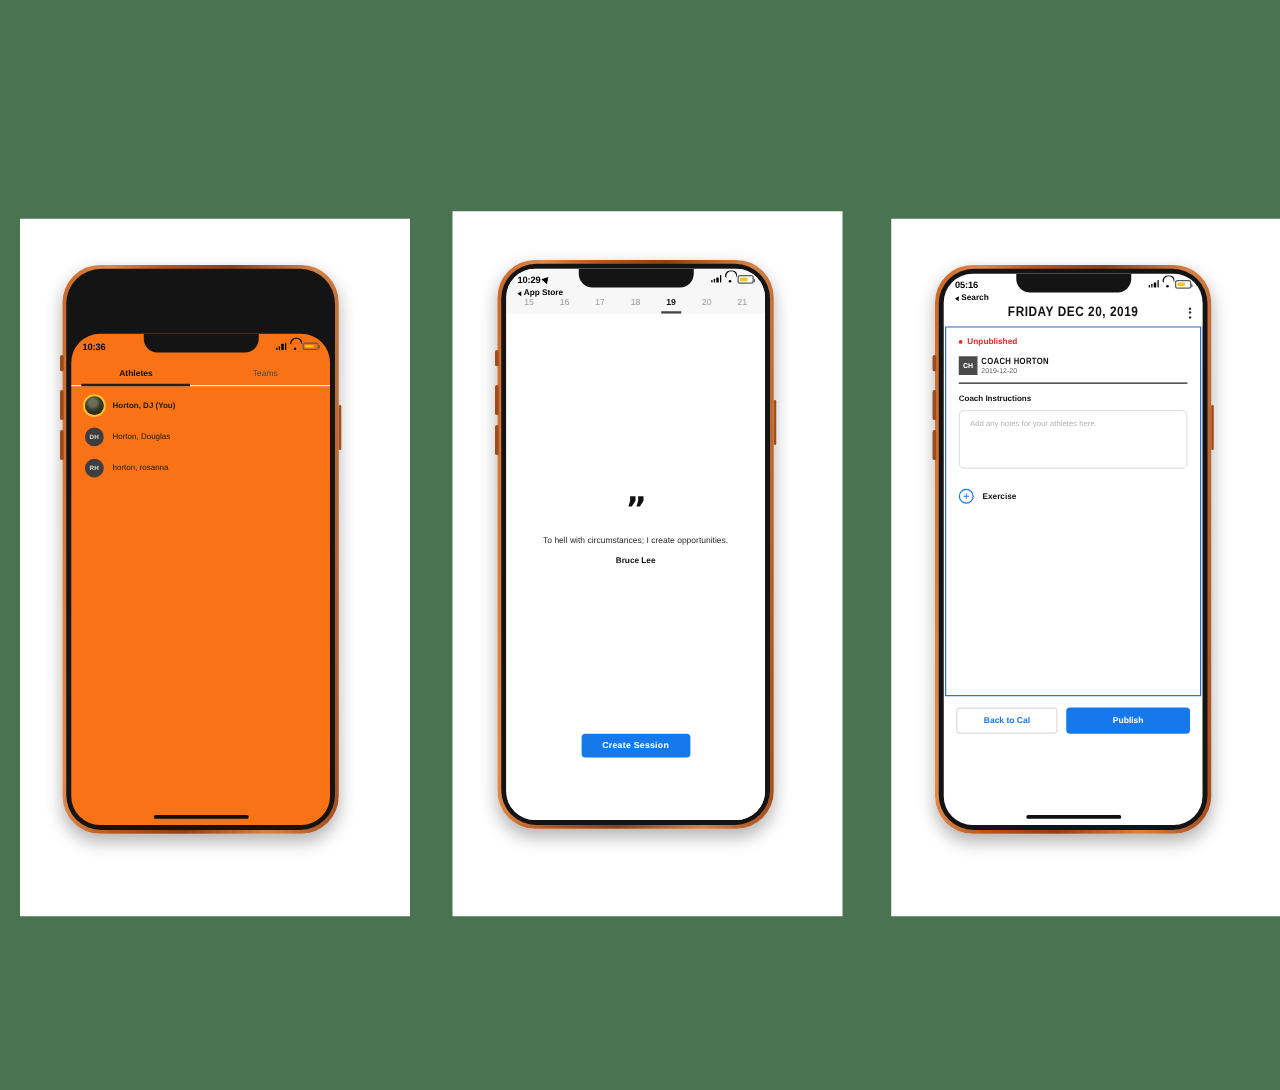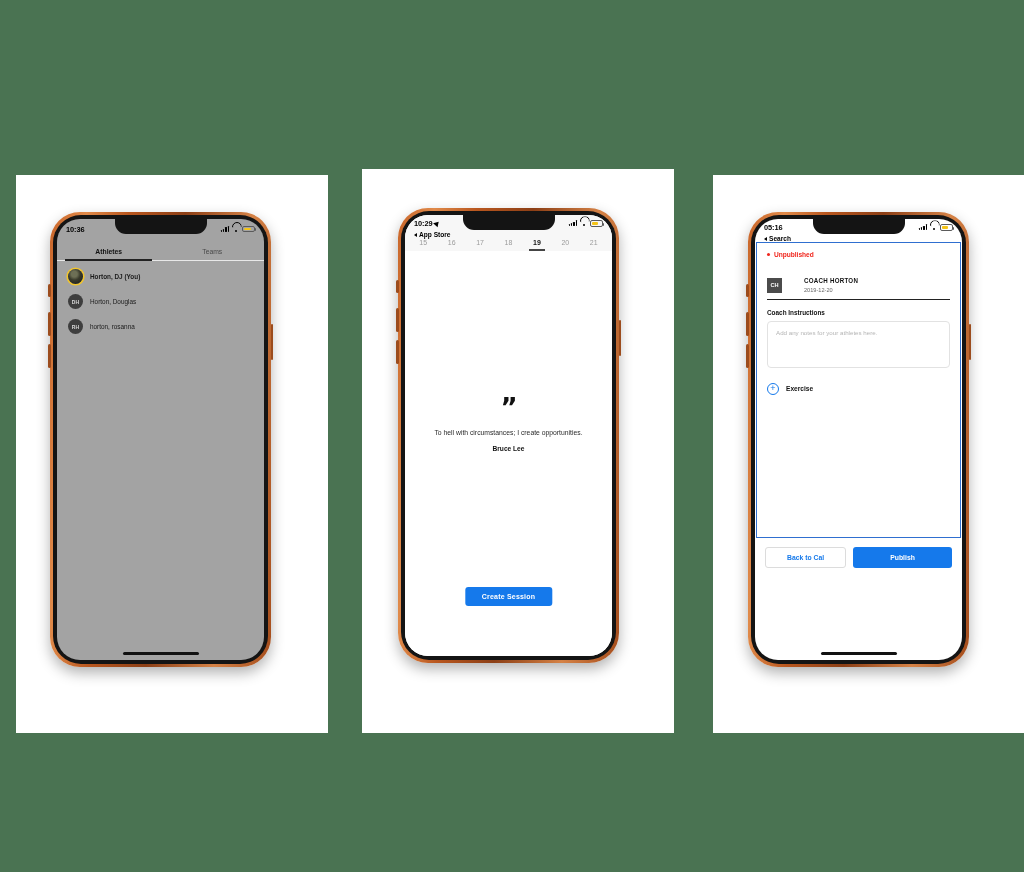--- a/index.html
+++ b/index.html
@@ -81,21 +81,21 @@
   }
   .backlink .tri{width:0;height:0;border-top:2.6px solid transparent;border-bottom:2.6px solid transparent;border-right:3.4px solid #000;}
   .title-blk {
     font-weight: 900; letter-spacing: .6px;
     font-stretch: condensed;
     transform: scaleX(.86); transform-origin:center;
   }
 
   
   #p1 { left: 50px; top: 212px; width: 221px; height: 455px; }
-  #p1 .screen { background:#a3a3a3; }
+  #p1 .screen { background:#f97316;margin-top:48px; }
   .p1-nav {
     display:flex; align-items:center; padding: 4px 10px 6px;
     position:relative; background:#fff;
   }
   .p1-cal { display:flex; align-items:center; gap:3px; }
   .cal-icon { width:11px; height:11px; border:1.6px solid #111; border-radius:1.5px; position:relative; }
   .cal-icon::before{content:"";position:absolute;left:-1.6px;right:-1.6px;top:-1.6px;height:3.2px;background:#111;border-radius:1.5px 1.5px 0 0;}
   .chev { width:5px;height:5px;border-right:1.5px solid #111;border-bottom:1.5px solid #111;transform:rotate(45deg);margin-bottom:2px;}
   .p1-title {
     position:absolute; left:0; right:0; text-align:center;
@@ -172,21 +172,21 @@
   .p3-nav{ display:flex;align-items:center;padding:4px 9px 6px;position:relative;background:#fff;}
   .p3-title{ position:absolute;left:0;right:0;text-align:center;
              font-size:11px;font-weight:900;letter-spacing:.5px;color:#111;}
   .kebab{ margin-left:auto;display:flex;flex-direction:column;gap:1.4px;align-items:center;z-index:3;}
   .kebab i{width:2px;height:2px;background:#333;border-radius:50%;display:block;}
   .p3-panel{ border-top:1.5px solid #2f6fd0;border-bottom:1.5px solid #2f6fd0;
              border-left:1.5px solid #2f6fd0;border-right:1.5px solid #2f6fd0;
              margin:0 1px; height:296px; padding:8px 10px; background:#fff;}
   .unpub{ display:flex;align-items:center;gap:3.5px;font-size:6.6px;font-weight:700;color:#f0261d;}
   .dot{width:3.4px;height:3.4px;border-radius:50%;background:#f0261d;display:block;}
-  .coach-row{ display:flex;align-items:flex-end;gap:22px;margin-top:18px;
+  .coach-row{ display:flex;align-items:flex-end;gap:3px;margin-top:7px;
               border-bottom:1.2px solid #222;padding-bottom:6px;}
   .coach-av{width:15px;height:15px;background:#4b4b4b;color:#fff;
             display:flex;align-items:center;justify-content:center;
             font-size:5.6px;font-weight:700;flex:none;}
   .coach-name{font-size:7.2px;font-weight:900;letter-spacing:.3px;color:#111;}
   .coach-date{font-size:5.6px;color:#666;margin-top:1.5px;}
   .sec-label{font-size:6.4px;font-weight:700;color:#111;margin-top:9px;}
   .notes{
     width:100%;height:47px;margin-top:5px;border:1px solid #e2e2e2;border-radius:4px;
     padding:7px 8px;font-size:6.2px;color:#3a3a3a;resize:none;outline:none;
@@ -352,20 +352,28 @@
           <span class="batt">
               <span class="fill" style="width:6px"></span>
             </span>
         </div>
       </div>
       <div class="backlink">
         <span class="tri"></span>
         <span>Search</span>
       </div>
 
+      <div class="p3-nav">
+        <div class="p3-title title-blk">FRIDAY DEC 20, 2019</div>
+        <span class="kebab">
+            <i></i>
+            <i></i>
+            <i></i>
+          </span>
+      </div>
 
       <div class="p3-panel">
         <div class="unpub">
           <span class="dot"></span>
           <span>Unpublished</span>
         </div>
 
         <div class="coach-row">
           <span class="coach-av">CH</span>
           <span>

